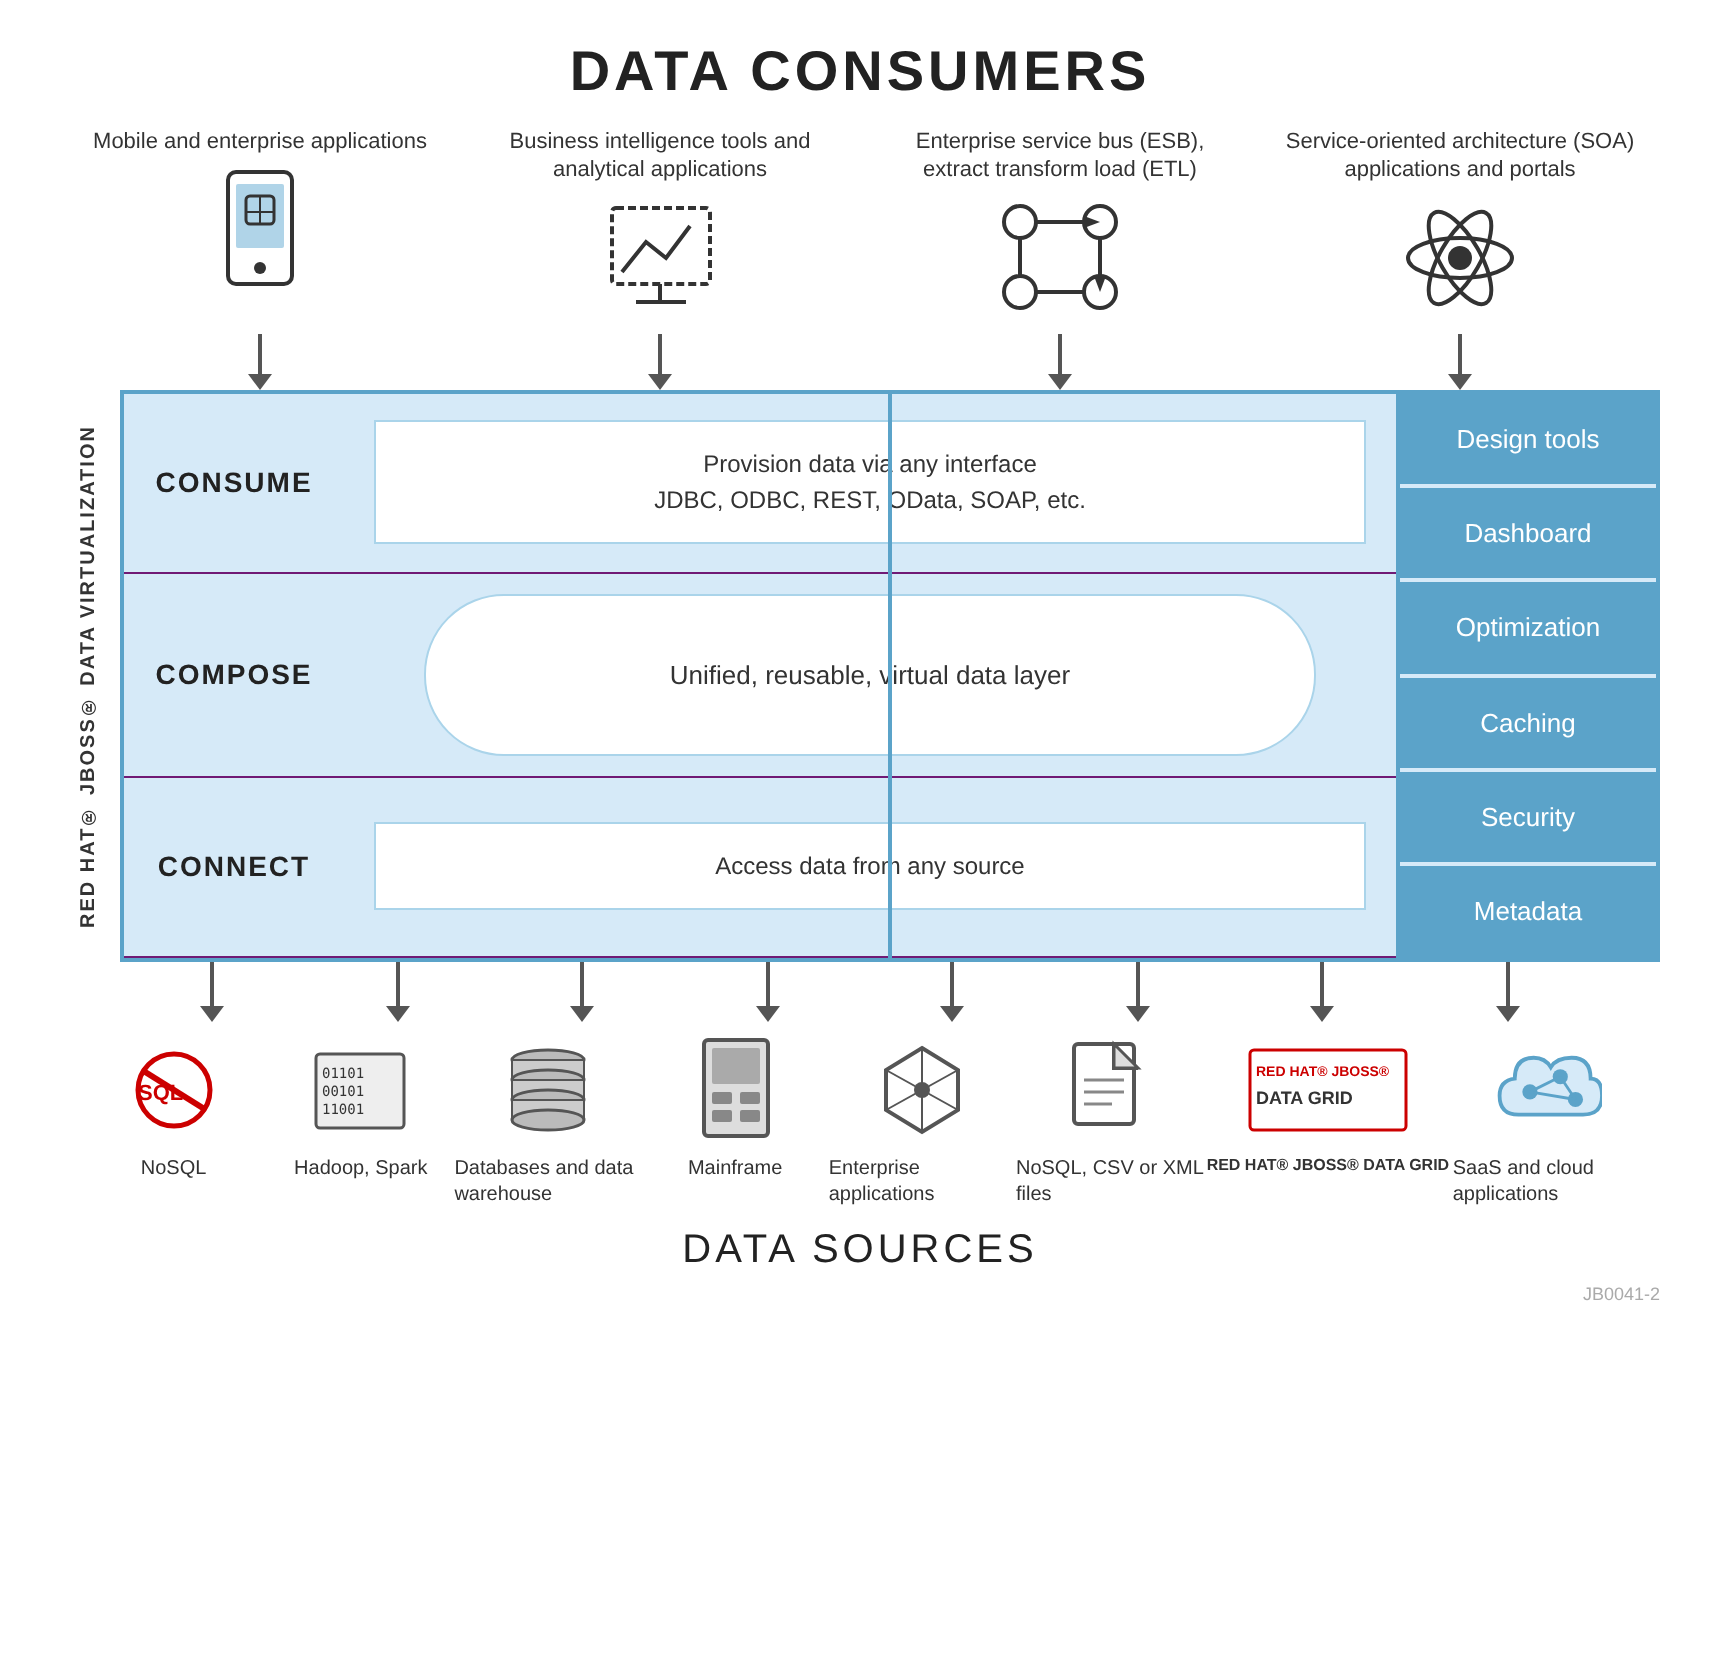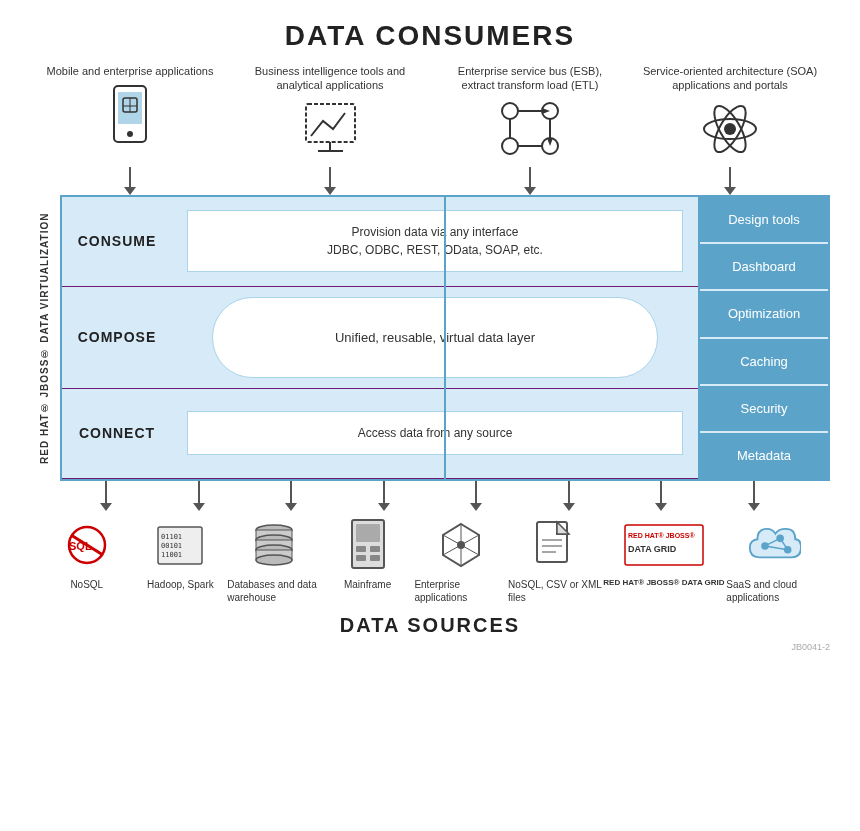--- a/index.html
+++ b/index.html
@@ -208,21 +208,21 @@
     }
 
     .source-label {
       font-size: 10px;
       color: #333;
       line-height: 1.3;
     }
 
     .bottom-title {
       font-size: 20px;
-      font-weight: bold;
+      font-weight: normal;
       letter-spacing: 2px;
       text-align: right;
       margin-top: 10px;
       color: #222;
     }
 
     .bottom-ref {
       font-size: 9px;
       color: #aaa;
       text-align: right;

